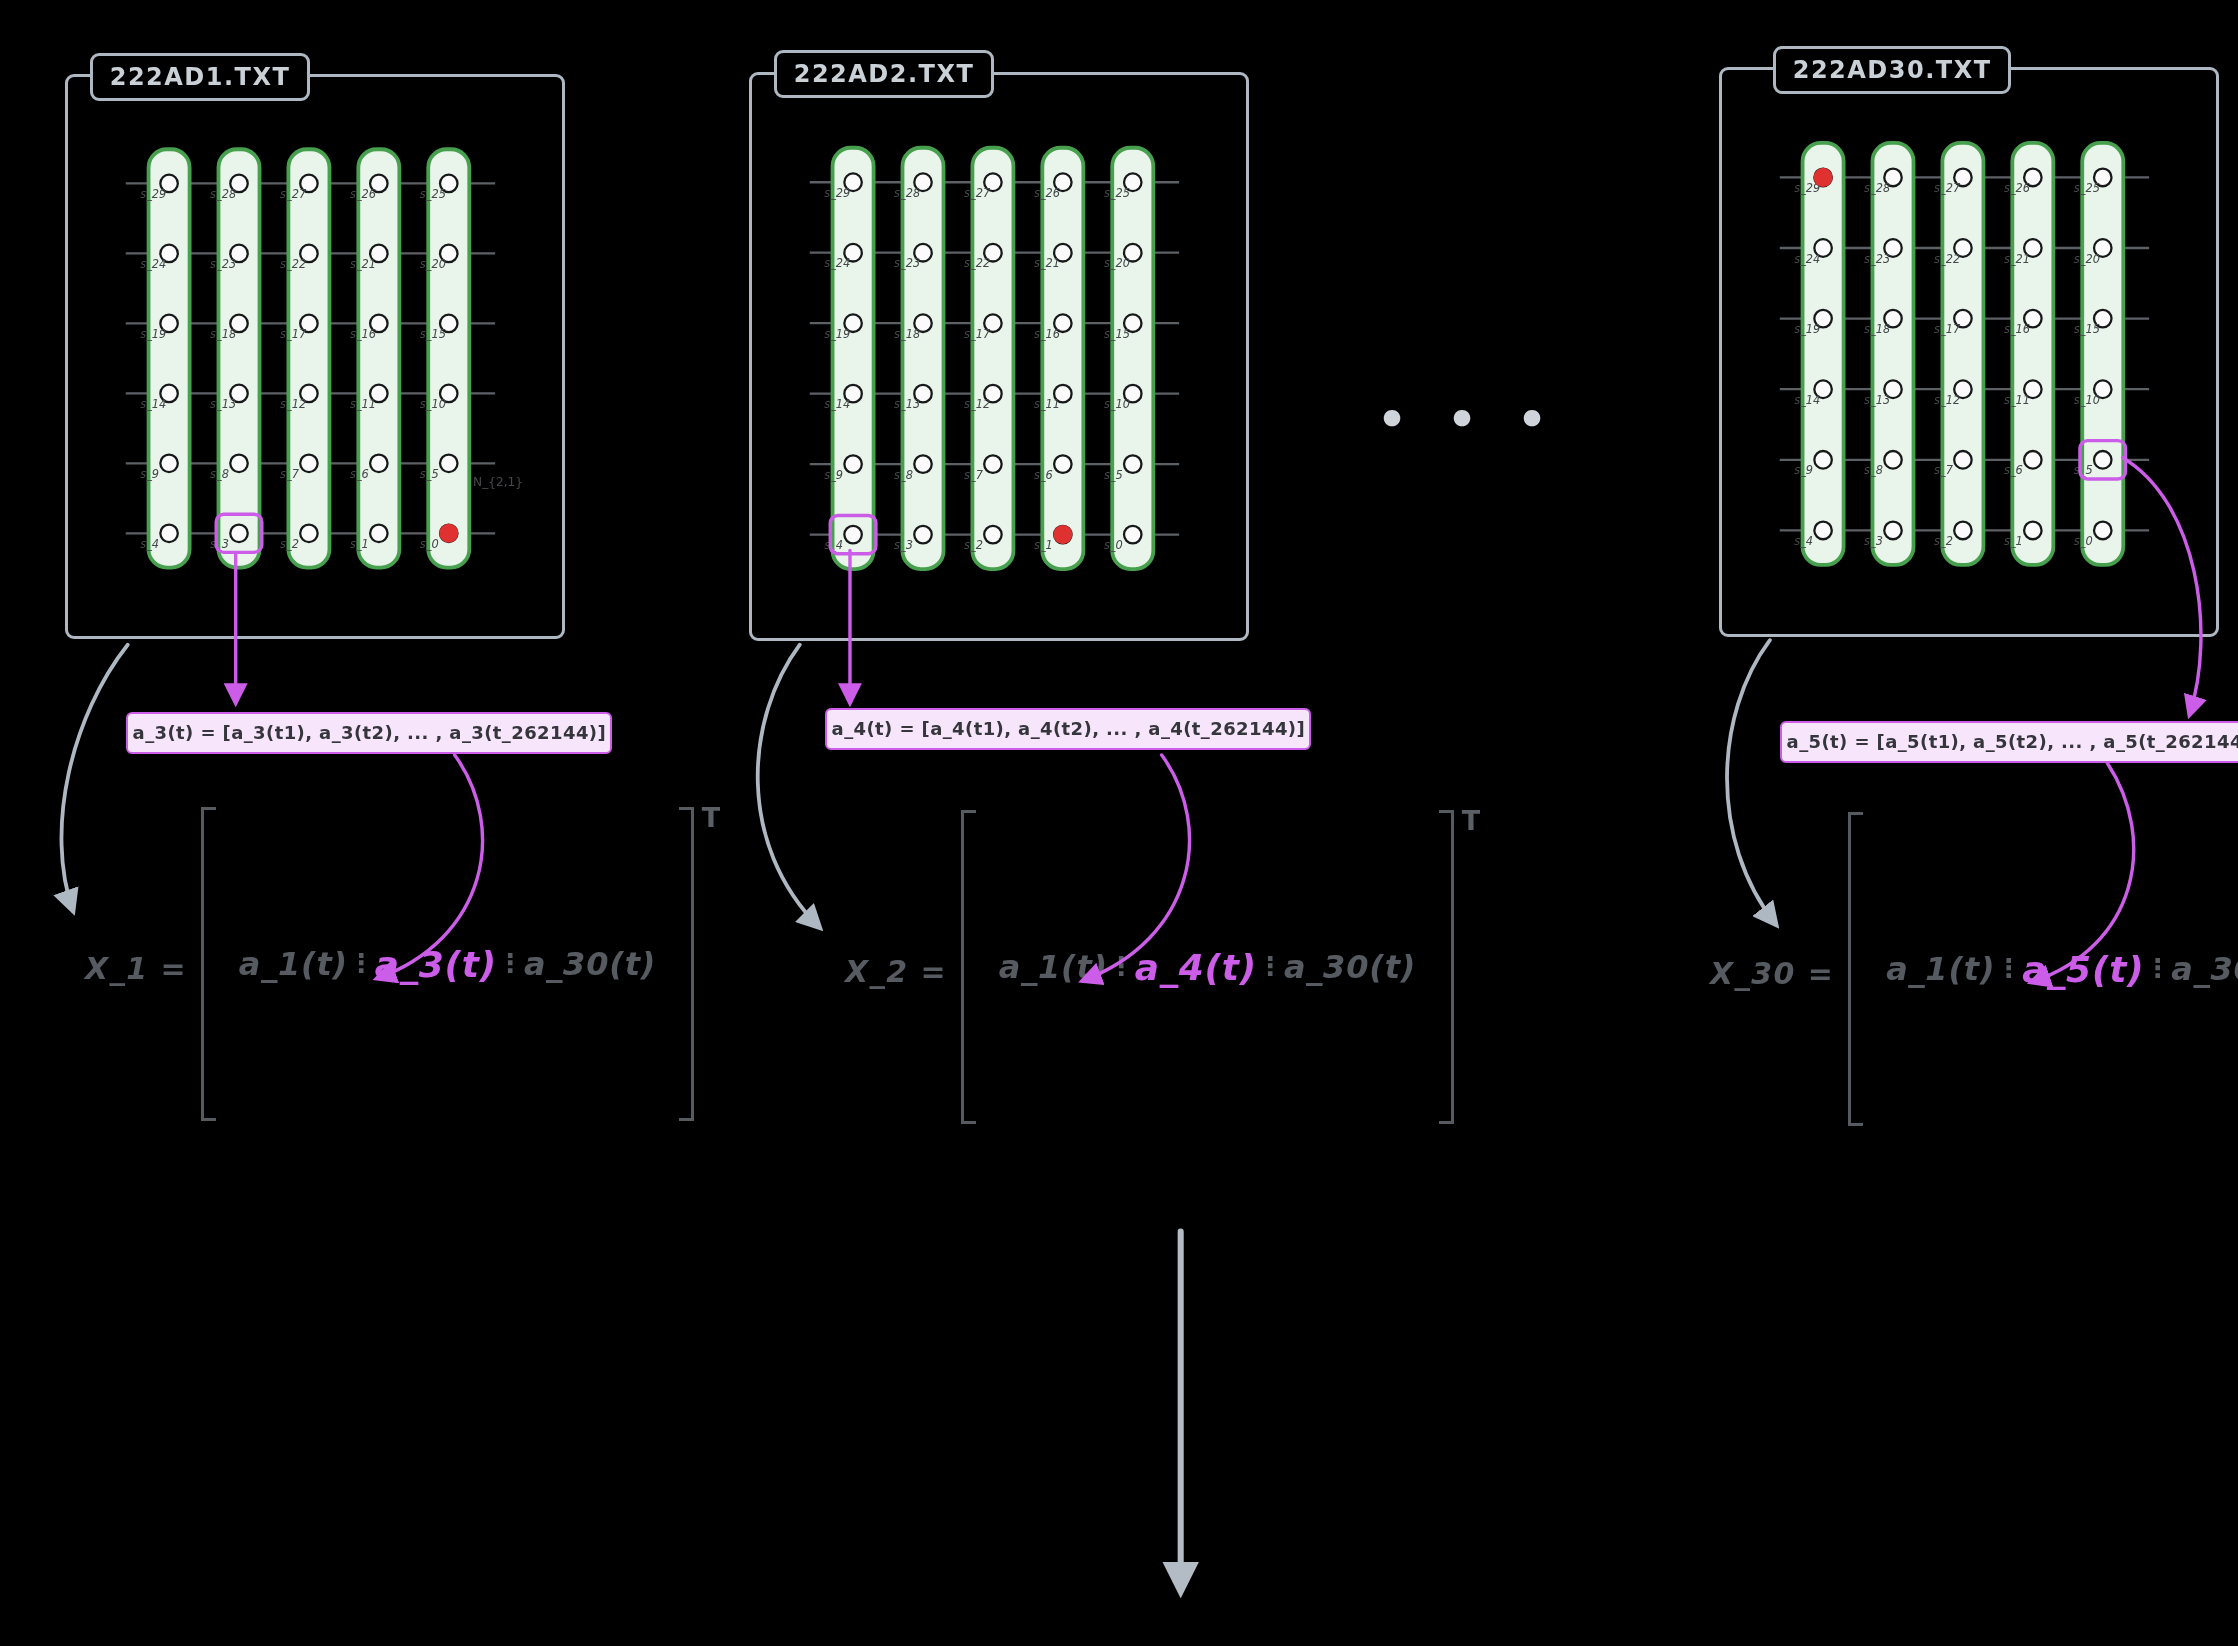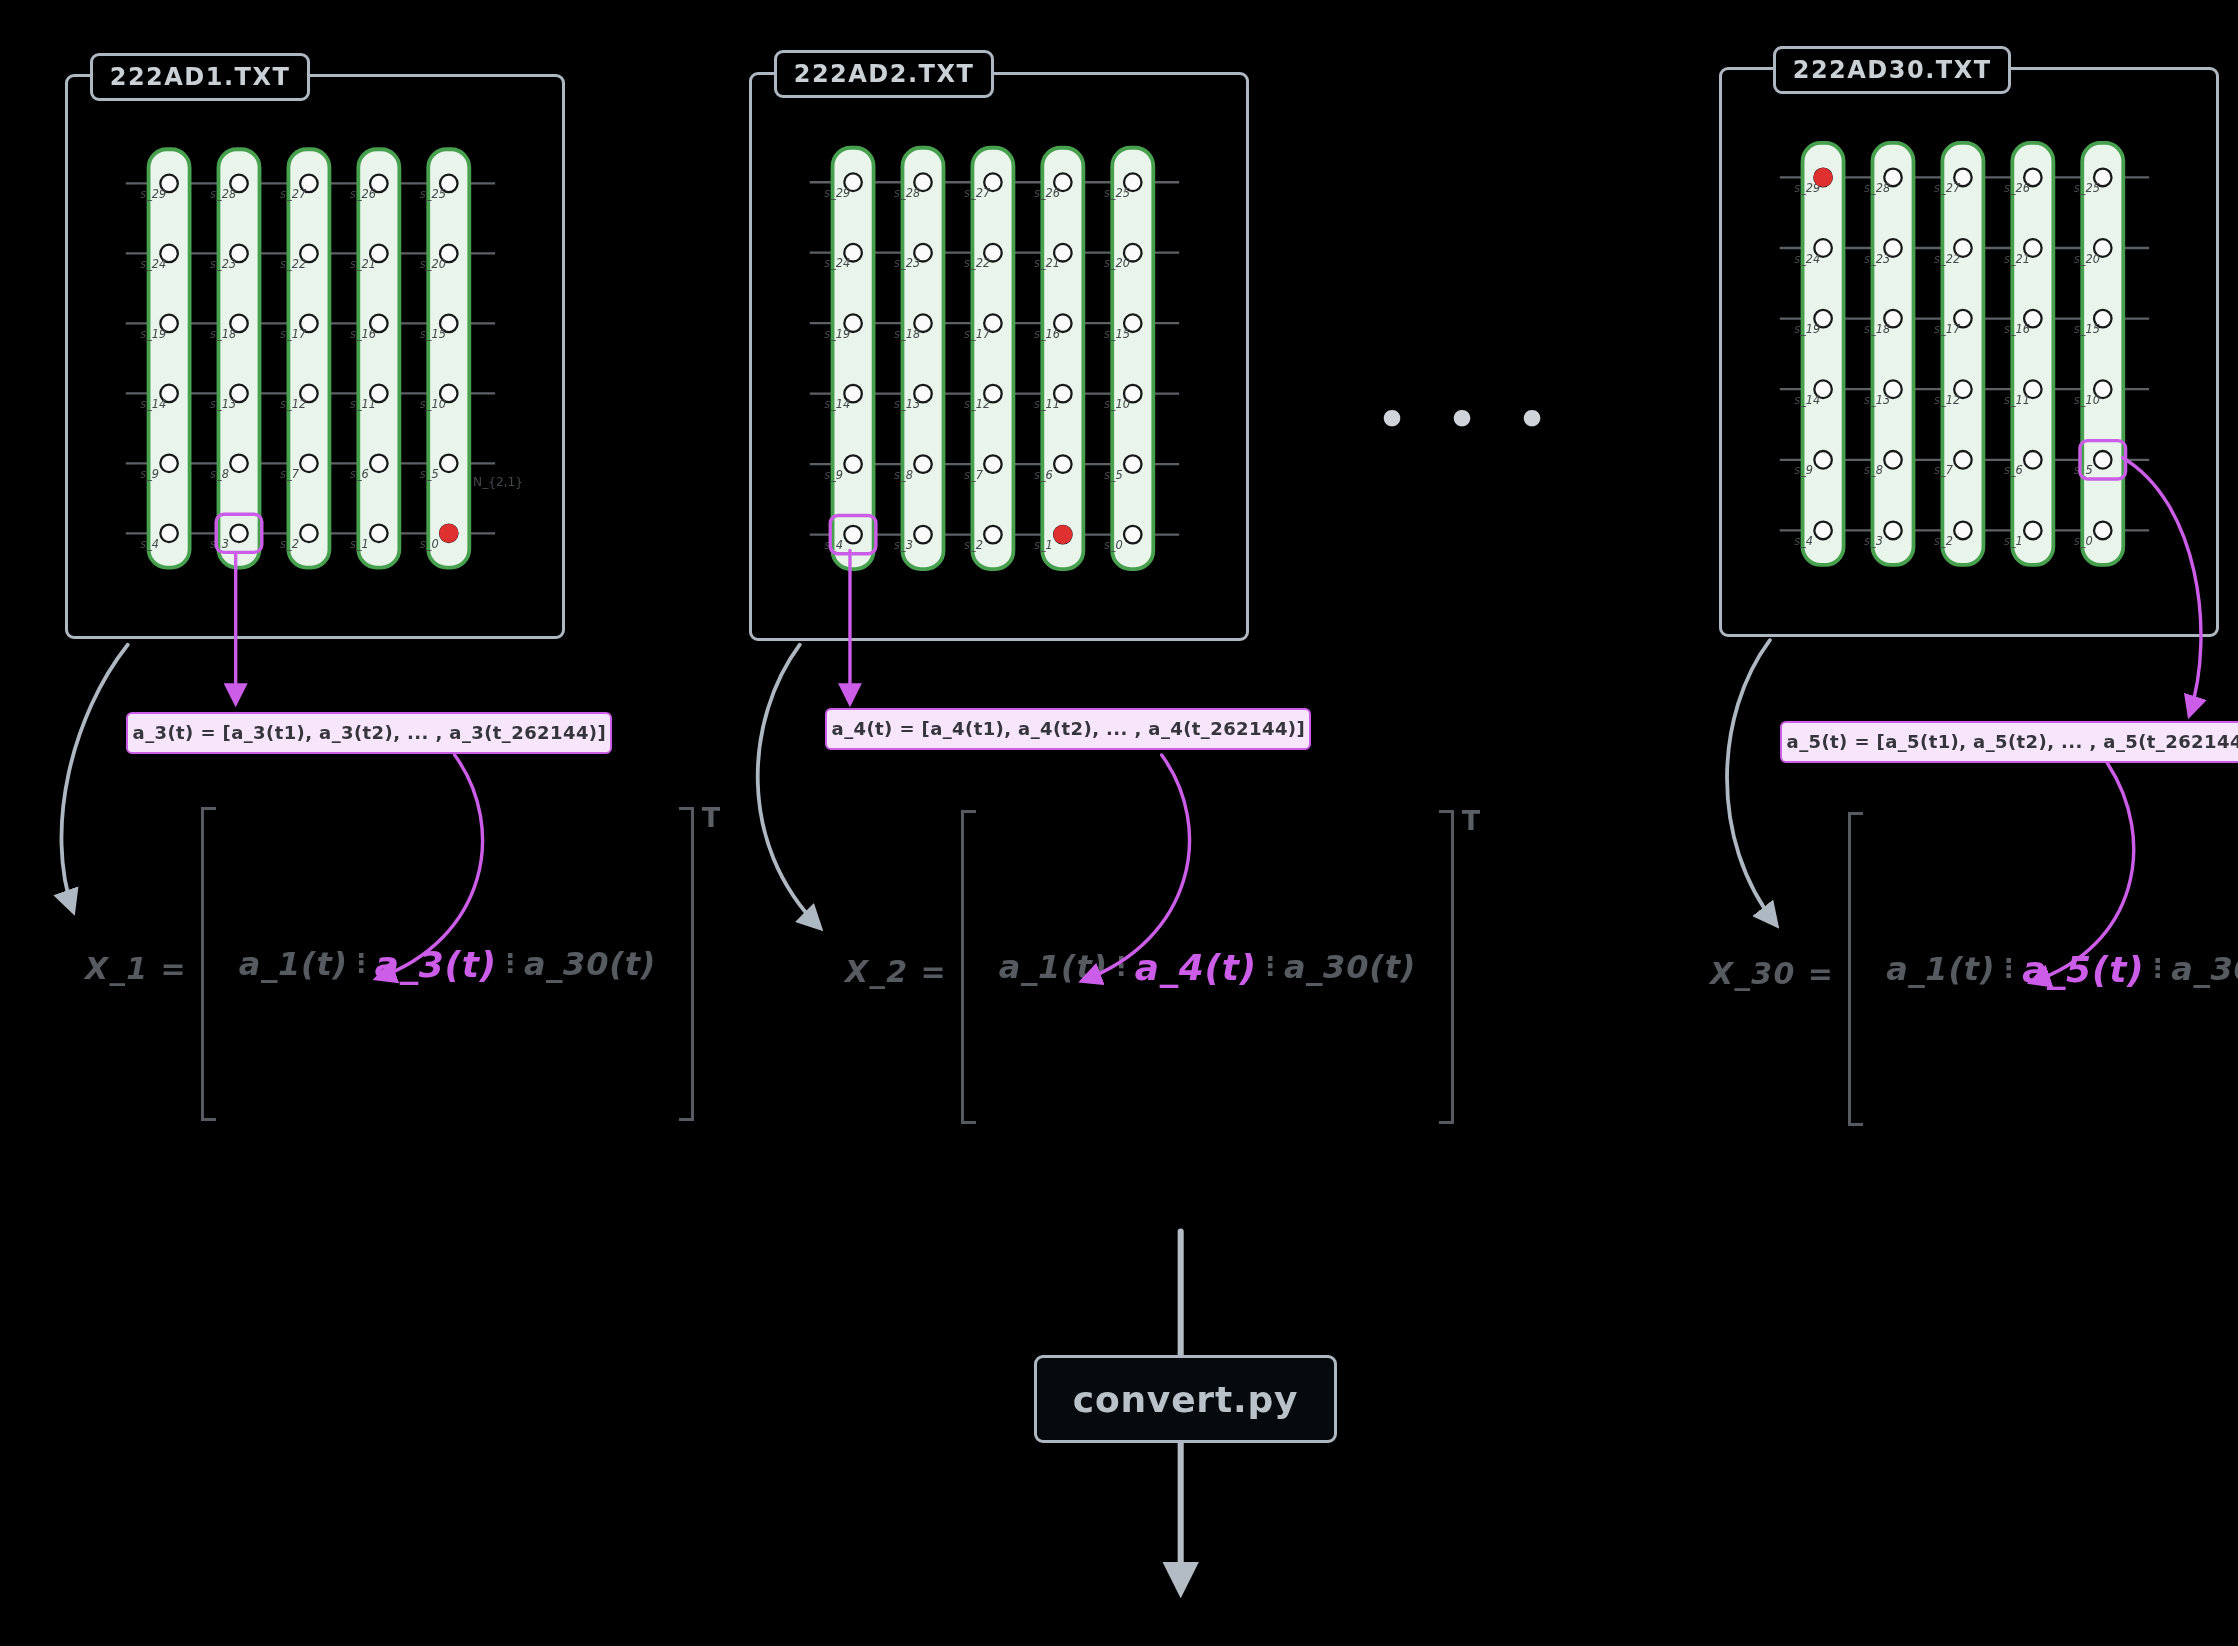--- a/index.html
+++ b/index.html
@@ -88,23 +88,20 @@
     <path class="marrow" d="M1118 724 L1118 924" marker-end="url(#ah-magenta)"></path>
     <path class="marrow" d="M2792 602 C 2890 660, 2915 830, 2880 940" marker-end="url(#ah-magenta)"></path>
 
     <path class="marrow" d="M598 993 C 668 1090, 640 1235, 496 1287" marker-end="url(#ah-magenta)"></path>
     <path class="marrow" d="M1528 993 C 1598 1090, 1570 1235, 1424 1290" marker-end="url(#ah-magenta)"></path>
     <path class="marrow" d="M2772 1004 C 2838 1105, 2812 1245, 2672 1292" marker-end="url(#ah-magenta)"></path>
 
     <path class="flow" d="M1553 1620 L1553 2088" marker-end="url(#ah-flow)"></path>
   </svg>
 
-  <div class="convert-box">
-    <span>convert.py</span>
-  </div>
 
     <div class="panel-group pg-0">
       <div class="panel-box">
         <svg class="grid-svg" viewBox="0 0 650 735" preserveAspectRatio="none">
           <line x1="76" y1="140" x2="562" y2="140" stroke="#5c6166" stroke-width="3"></line>
           <line x1="76" y1="232" x2="562" y2="232" stroke="#5c6166" stroke-width="3"></line>
           <line x1="76" y1="324" x2="562" y2="324" stroke="#5c6166" stroke-width="3"></line>
           <line x1="76" y1="416" x2="562" y2="416" stroke="#5c6166" stroke-width="3"></line>
           <line x1="76" y1="508" x2="562" y2="508" stroke="#5c6166" stroke-width="3"></line>
           <line x1="76" y1="600" x2="562" y2="600" stroke="#5c6166" stroke-width="3"></line>

